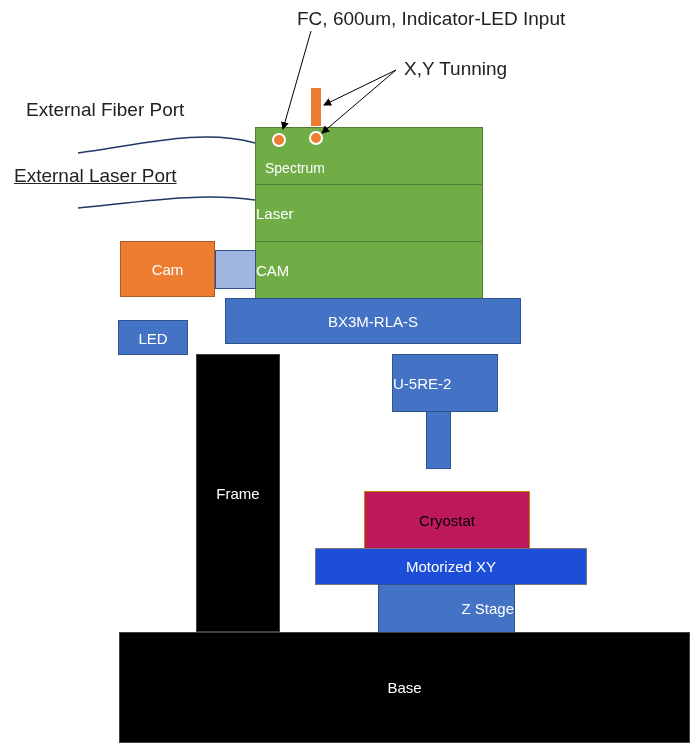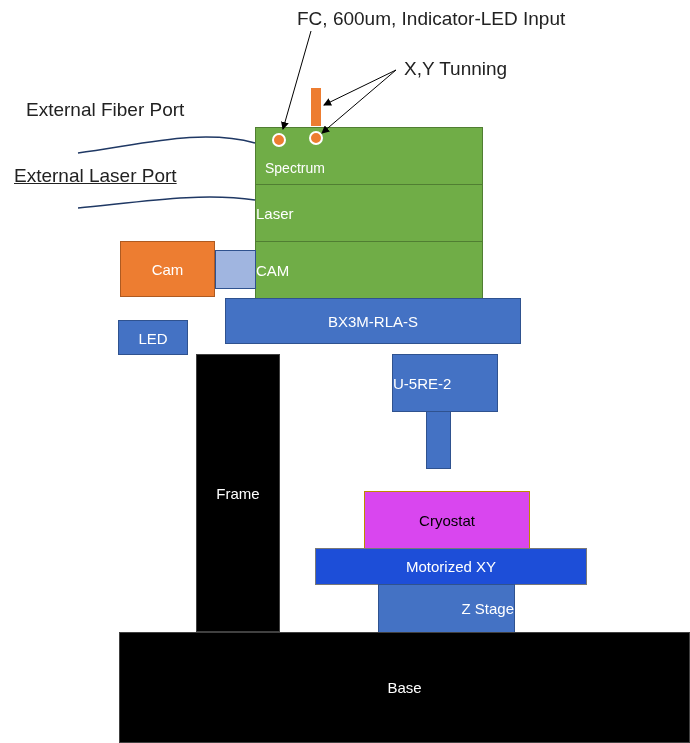--- a/index.html
+++ b/index.html
@@ -6,21 +6,21 @@
     body { width: 690px; height: 743px; position: relative; overflow: hidden;
            font-family: "Liberation Sans", sans-serif; }
     .box { position: absolute; box-sizing: border-box; display: flex; align-items: center;
            color: #ffffff; font-size: 15px; }
     .center { justify-content: center; }
     .left { justify-content: flex-start; }
     .green { background: #70ad47; border: 1.5px solid #507e32; }
     .blue { background: #4472c4; border: 1.5px solid #2f528f; }
     .lblue { background: #a0b5e0; border: 1.5px solid #2f528f; }
     .orange { background: #ed7d31; border: 1.5px solid #ae5a21; }
-    .yellow { background: #d946ef; border: 1.5px solid #bc8c00; color: #000000; }
+    .yellow { background: #be185d; border: 1.5px solid #bc8c00; color: #000000; }
     .gray { background: #1d4ed8; border: 1.5px solid #787878; }
     .black { background: #000000; border: 1px solid #404040; }
     .label { position: absolute; color: #222222; font-size: 19px; white-space: nowrap; }
     svg.overlay { position: absolute; left: 0; top: 0; pointer-events: none; }
     .dot { position: absolute; width: 14px; height: 14px; border-radius: 50%;
            background: #ed7d31; border: 2px solid #ffffff; box-sizing: border-box; }
     .spec-text { position: absolute; color: #ffffff; font-size: 14px; }
   </style>
 </head>
 <body>

